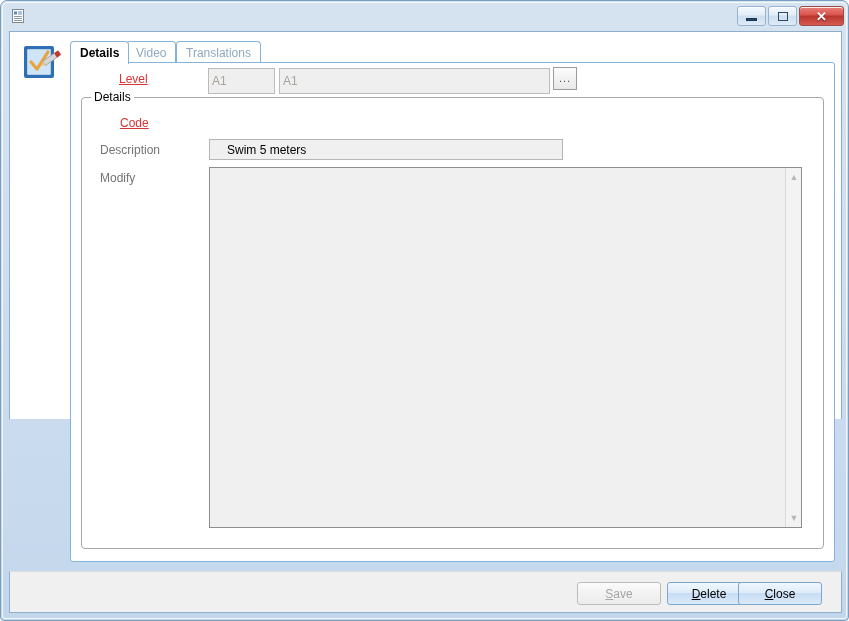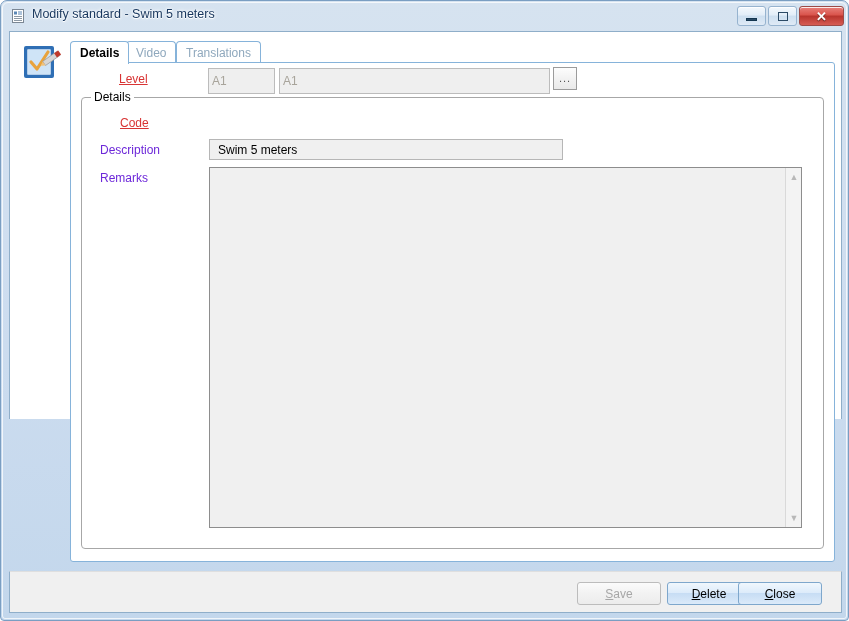--- a/index.html
+++ b/index.html
@@ -171,21 +171,21 @@
 
   
   .row-level {
     position: absolute;
     left: 0; top: 0;
     width: 765px; height: 30px;
   }
   .lbl {
     position: absolute;
     font-size: 12px;
-    color: #6d28d9;
+    color: #737373;
     white-space: nowrap;
   }
   .lbl-req {
     color: #d83434;
     text-decoration: underline;
     margin-left: 20px;
   }
   .lbl-level { left: 28px; top: 9px; }
 
   .fld {
@@ -264,21 +264,21 @@
   }
 
   .fld-desc {
     position: absolute;
     left: 127px; top: 41px;
     width: 354px; height: 21px;
     box-sizing: border-box;
     border: 1px solid #b6b6b6;
     background: #f0f0f0;
     display: flex; align-items: center;
-    padding: 0 8px;
+    padding: 0 17px;
     font-size: 12px;
     color: #000000;
   }
 
   
   .remarks-box {
     position: absolute;
     left: 127px; top: 69px;
     width: 593px; height: 361px;
     box-sizing: border-box;
@@ -368,21 +368,20 @@
       <svg width="16" height="16" viewBox="0 0 16 16">
         <rect x="2.5" y="1.5" width="11" height="13" fill="#ffffff" stroke="#7b8794" stroke-width="1"></rect>
         <rect x="4" y="3.5" width="3" height="3" fill="#5b87b5"></rect>
         <line x1="8" y1="4" x2="12" y2="4" stroke="#5b87b5" stroke-width="1"></line>
         <line x1="8" y1="6" x2="12" y2="6" stroke="#5b87b5" stroke-width="1"></line>
         <line x1="4" y1="8.5" x2="12" y2="8.5" stroke="#8c99a6" stroke-width="1"></line>
         <line x1="4" y1="10.5" x2="12" y2="10.5" stroke="#8c99a6" stroke-width="1"></line>
         <line x1="4" y1="12.5" x2="12" y2="12.5" stroke="#8c99a6" stroke-width="1"></line>
       </svg>
     </span>
-    <div class="title-text">Modify standard - Swim 5 meters</div>
 
     <div class="winbtns">
       <div class="winbtn">
         <span class="glyph-min"></span>
       </div>
       <div class="winbtn">
         <span class="glyph-max"></span>
       </div>
       <div class="winbtn close">
         <span class="glyph-close">✕</span>
@@ -429,21 +428,21 @@
       </div>
 
       <div class="groupbox">
         <div class="groupbox-title">Details</div>
 
         <div class="lbl lbl-req lbl-code">Code</div>
 
         <div class="lbl lbl-desc">Description</div>
         <div class="fld-desc">Swim 5 meters</div>
 
-        <div class="lbl lbl-remarks">Remarks</div>
+        <div class="lbl lbl-remarks">Modify</div>
         <div class="remarks-box">
           <div class="scrollbar">
             <div class="sb-arrow sb-up">▲</div>
             <div class="sb-arrow sb-down">▼</div>
           </div>
         </div>
       </div>
 
       <div class="chk-row">
         <span class="chk-box"></span>

